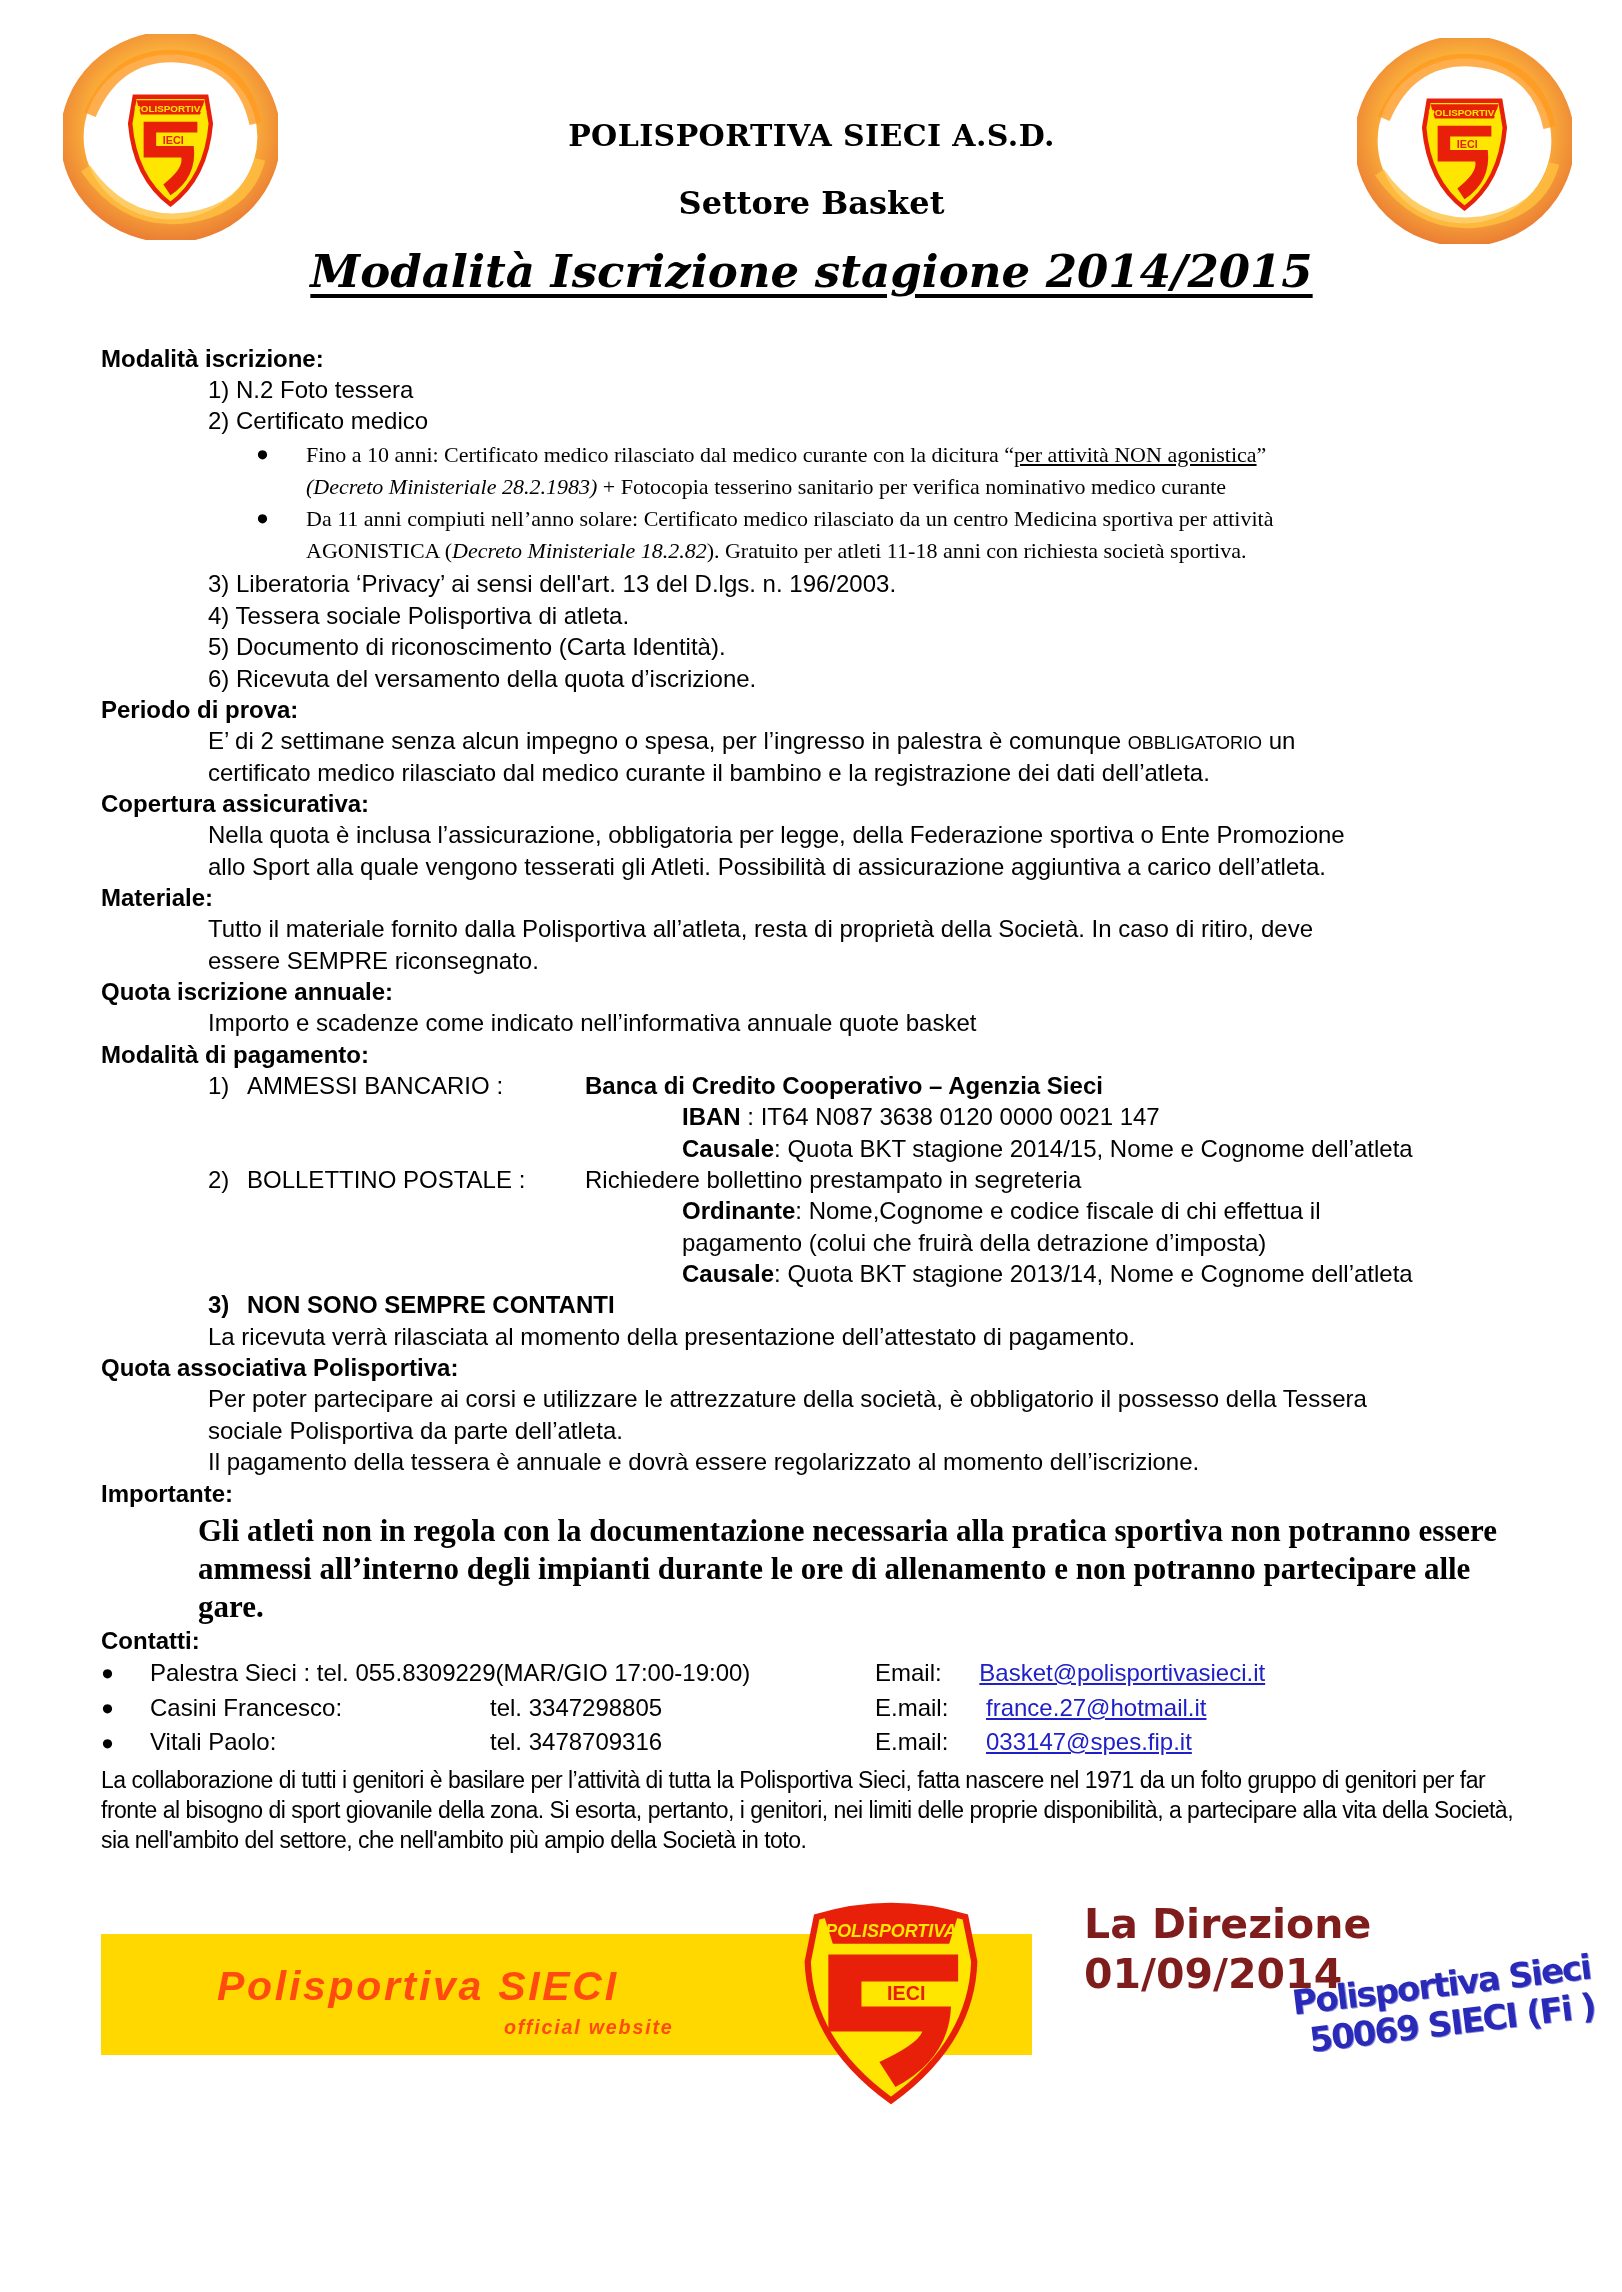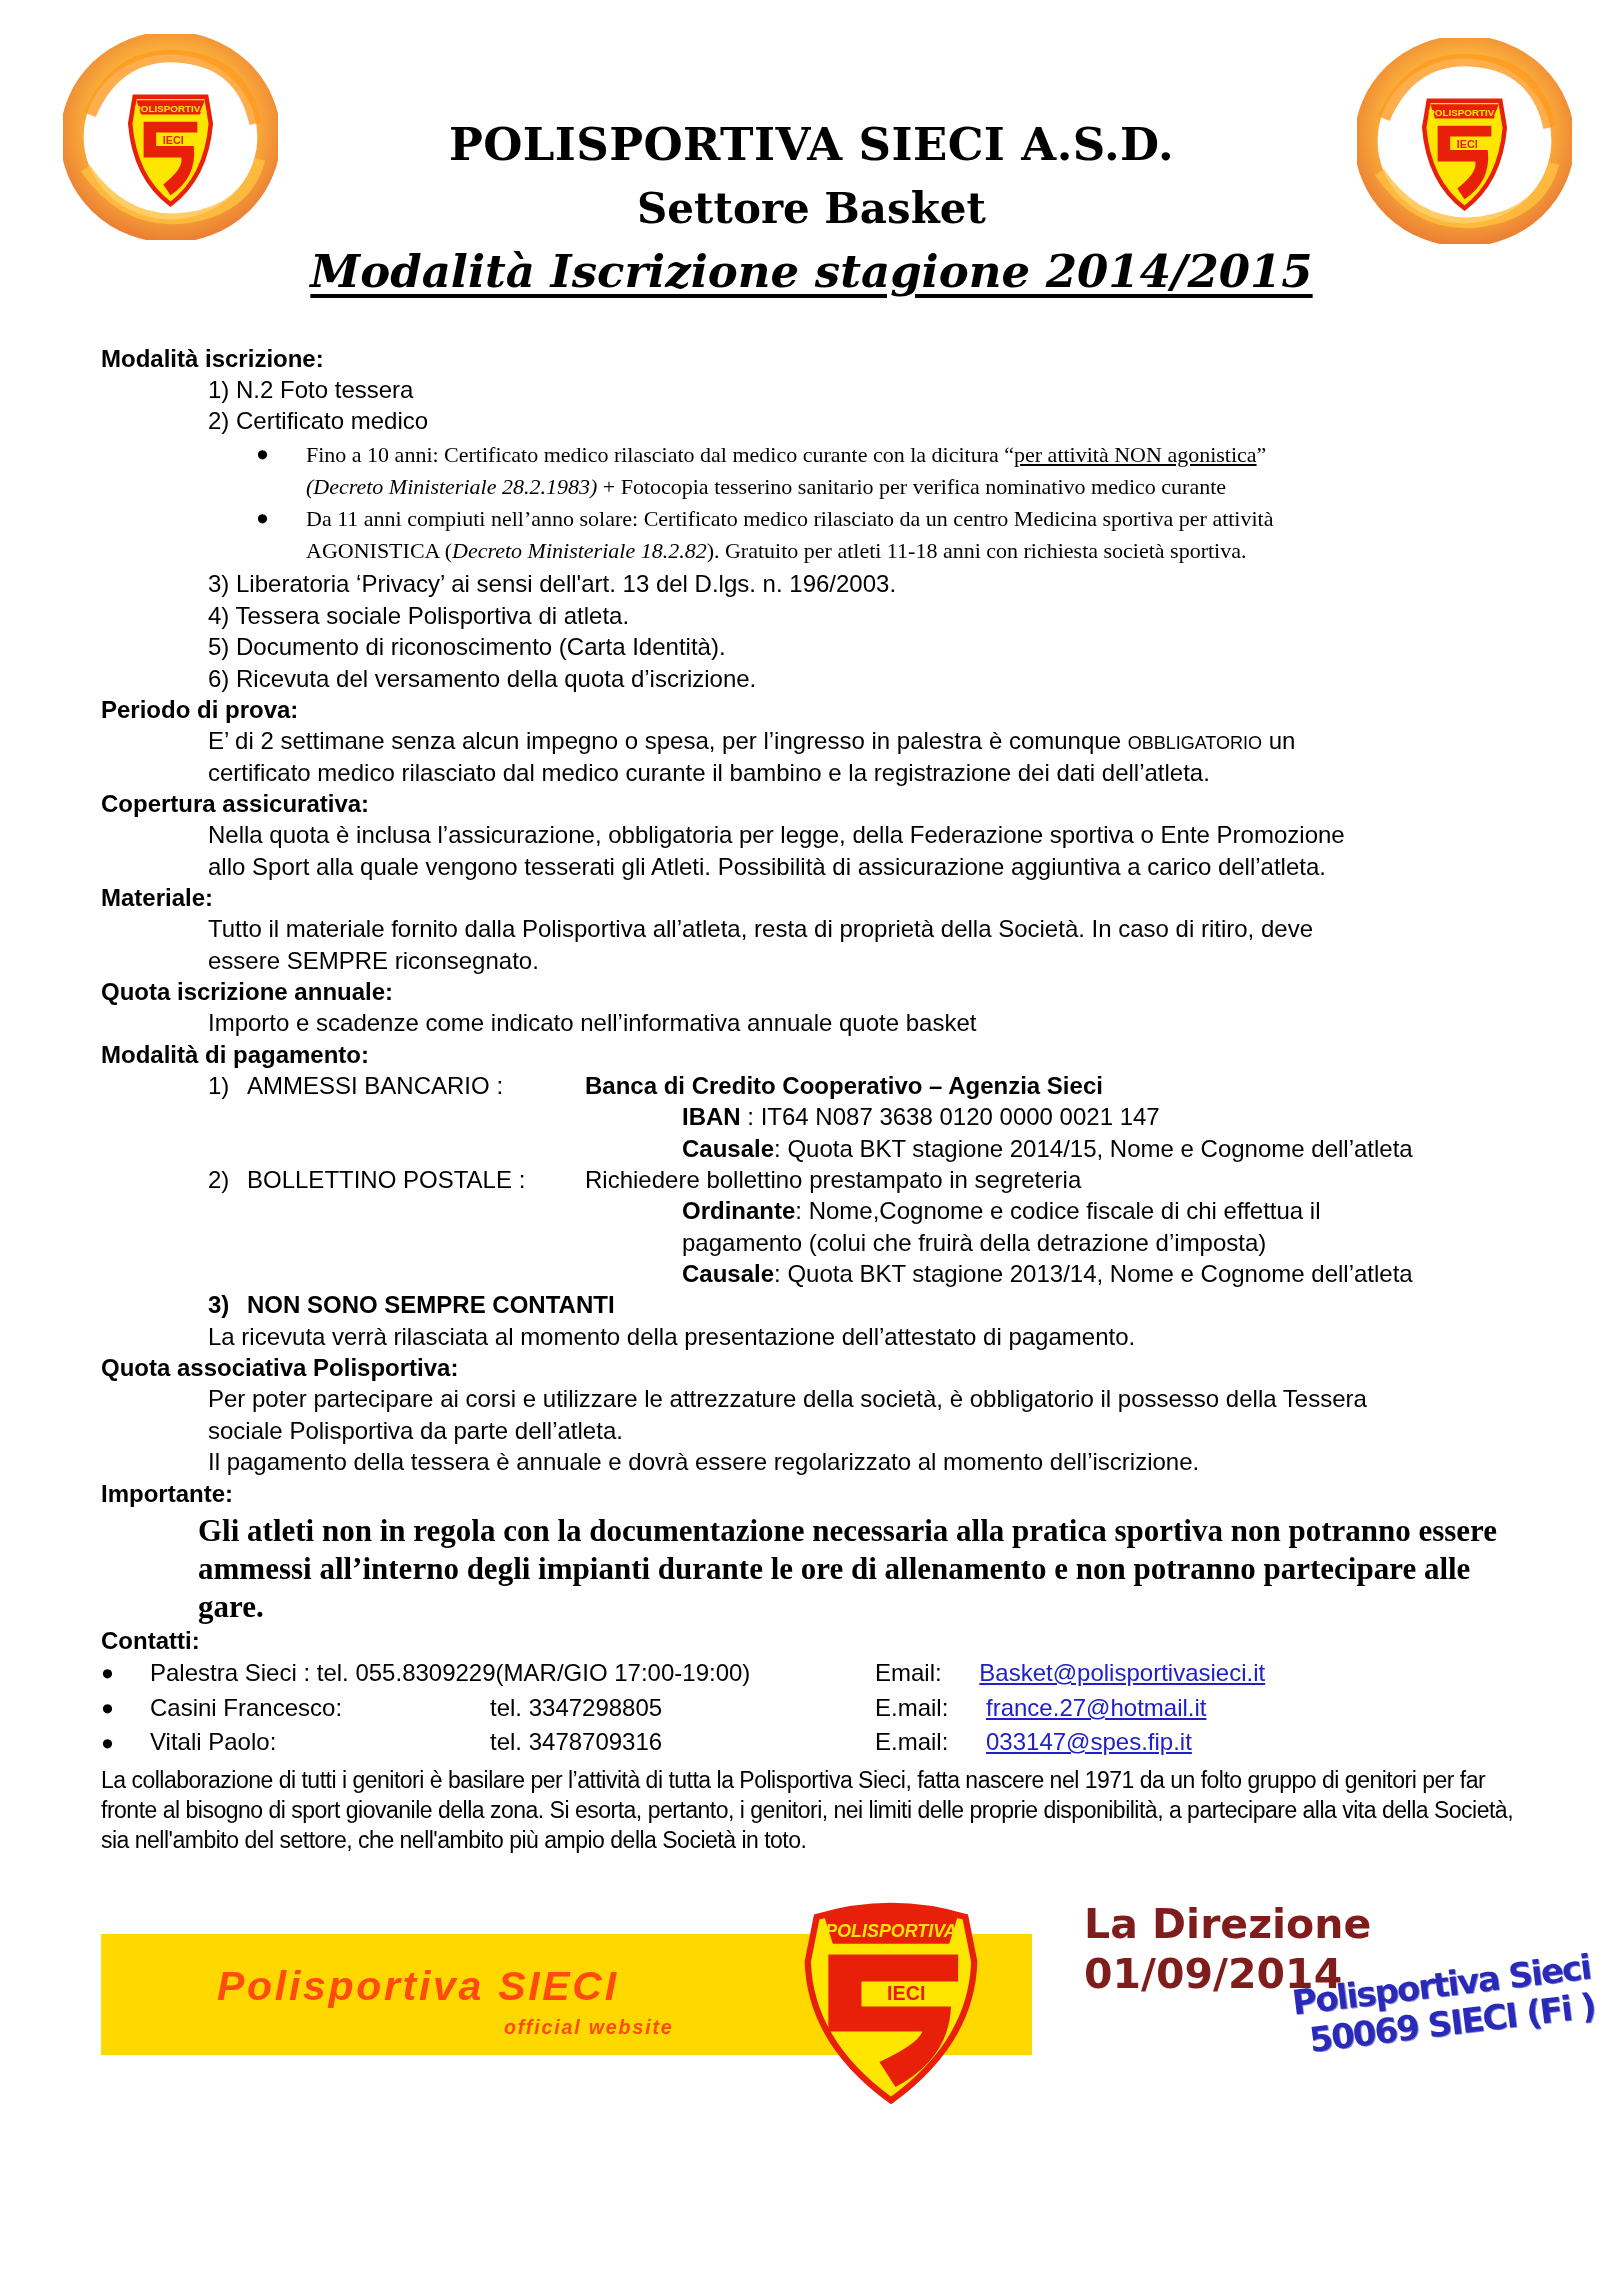--- a/index.html
+++ b/index.html
@@ -9,22 +9,22 @@
   }
 
   
   .logo { position: absolute; width: 215px; height: 206px; }
   .logo-left { left: 63px; top: 34px; }
   .logo-right { left: 1357px; top: 38px; }
   .h-title {
     position: absolute; left: 0; width: 1623px; text-align: center;
     font-family: "DejaVu Serif", serif; font-weight: bold; color: #000;
   }
-  .h1 { top: 118px; font-size: 45px; letter-spacing: 0.4px; }
-  .h2 { top: 184px; font-size: 42px; }
+  .h1 { top: 118px; font-size: 30px; letter-spacing: 0.4px; }
+  .h2 { top: 184px; font-size: 32px; }
   .h3 { top: 245px; font-size: 45px; font-style: italic; text-decoration: underline; text-decoration-thickness: 3.6px; text-underline-offset: 7.2px; }
 
   
   .sec-head {
     position: absolute; left: 101px; font-size: 24px; font-weight: bold;
     text-underline-offset: 2.7px;
   }
   .line { position: absolute; font-size: 24px; white-space: nowrap; }
   .ind1 { left: 208px; }
   .ind-serif { left: 306px; font-family: "Liberation Serif", serif; font-size: 22px; }

